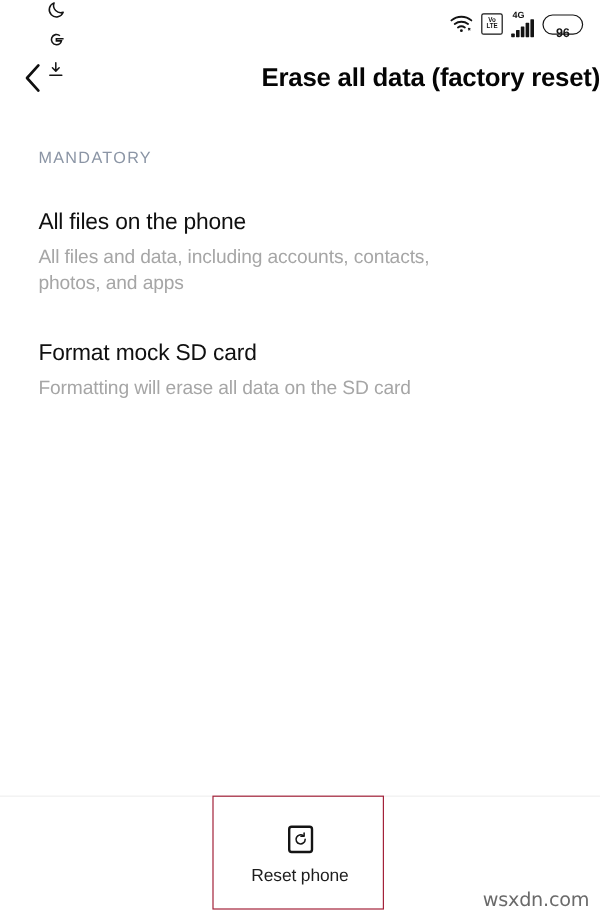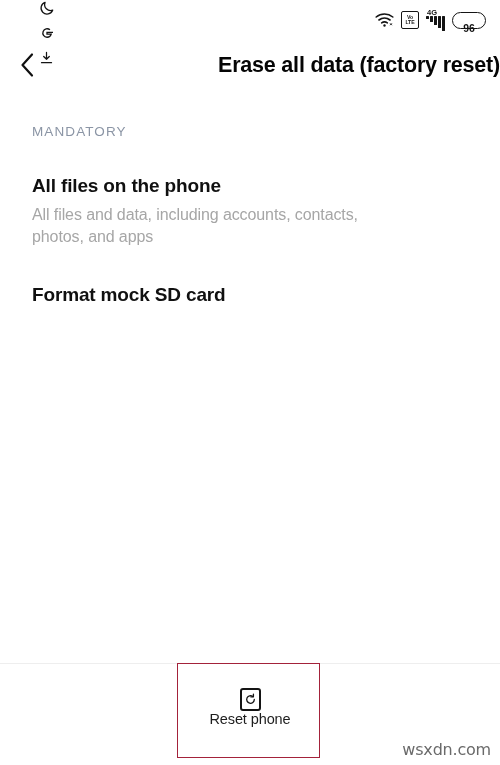--- a/index.html
+++ b/index.html
@@ -58,20 +58,21 @@
   .volte-box span {
     font-size: 5.2px;
     font-weight: bold;
     color: #141414;
     letter-spacing: -0.1px;
     transform: scaleY(1.15);
   }
 
   .signal-wrap {
     display: flex;
+    align-items: flex-end;
     gap: 1px;
     position: relative;
     padding-top: 7px;
   }
   .signal-4g {
     position: absolute;
     top: 0px;
     left: 1px;
     font-size: 7.5px;
     font-weight: bold;
@@ -137,21 +138,21 @@
     font-weight: normal;
     margin-top: 36px;
     margin-bottom: 0;
   }
 
   .pref-item { margin-top: 36px; }
   .pref-item:first-of-type { margin-top: 48px; }
 
   .pref-title {
     font-size: 19px;
-    font-weight: bold;
+    font-weight: normal;
     color: #101010;
     letter-spacing: -0.15px;
     margin-bottom: 7px;
   }
   .pref-desc {
     font-size: 16px;
     color: #a6a6a6;
     line-height: 1.38;
     letter-spacing: -0.1px;
     max-width: 370px;
@@ -189,20 +190,21 @@
     width: 21px;
     height: 23px;
     border: 2px solid #141414;
     border-radius: 3px;
     display: flex;
     align-items: center;
     justify-content: center;
     box-sizing: border-box;
   }
   .reset-label {
+    margin-top: 11px;
     font-size: 14.5px;
     color: #1d1d1d;
     letter-spacing: -0.1px;
   }
 
   
   .annotation-box {
     position: absolute;
     left: 177px;
     top: 663px;
@@ -296,20 +298,21 @@
 
   <div class="section-header">MANDATORY</div>
 
   <div class="pref-item">
     <div class="pref-title">All files on the phone</div>
     <div class="pref-desc">All files and data, including accounts, contacts, photos, and apps</div>
   </div>
 
   <div class="pref-item">
     <div class="pref-title">Format mock SD card</div>
+    <div class="pref-desc">Formatting will erase all data on the SD card</div>
   </div>
 
 </div>
 
 <div class="bottom-divider"></div>
 
 <div class="bottom-bar">
   <div class="reset-action">
     <span class="reset-icon-box">
       <svg class="icon-svg" width="13" height="13" viewBox="0 0 24 24">

